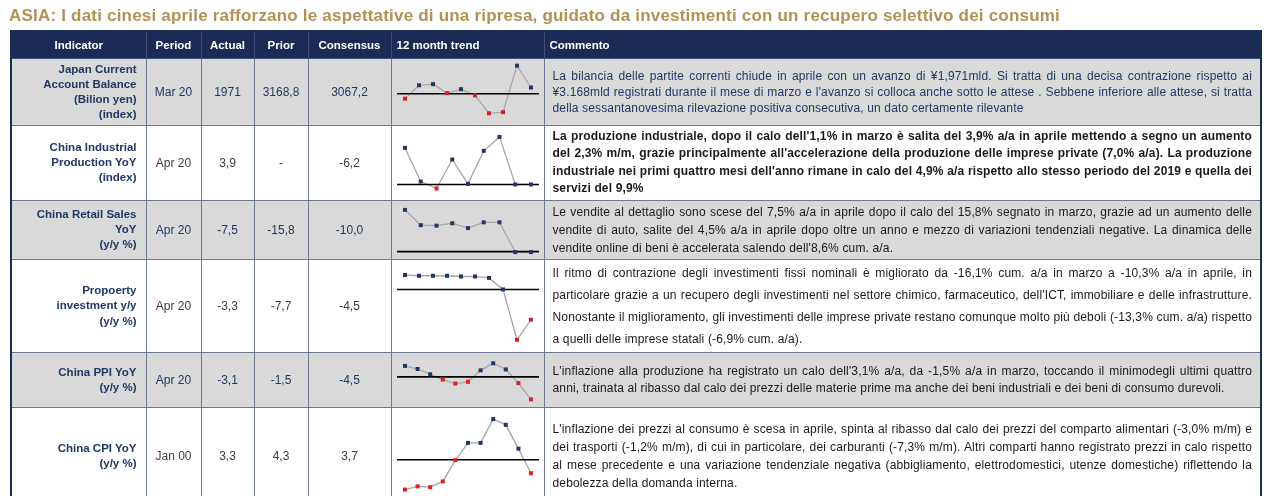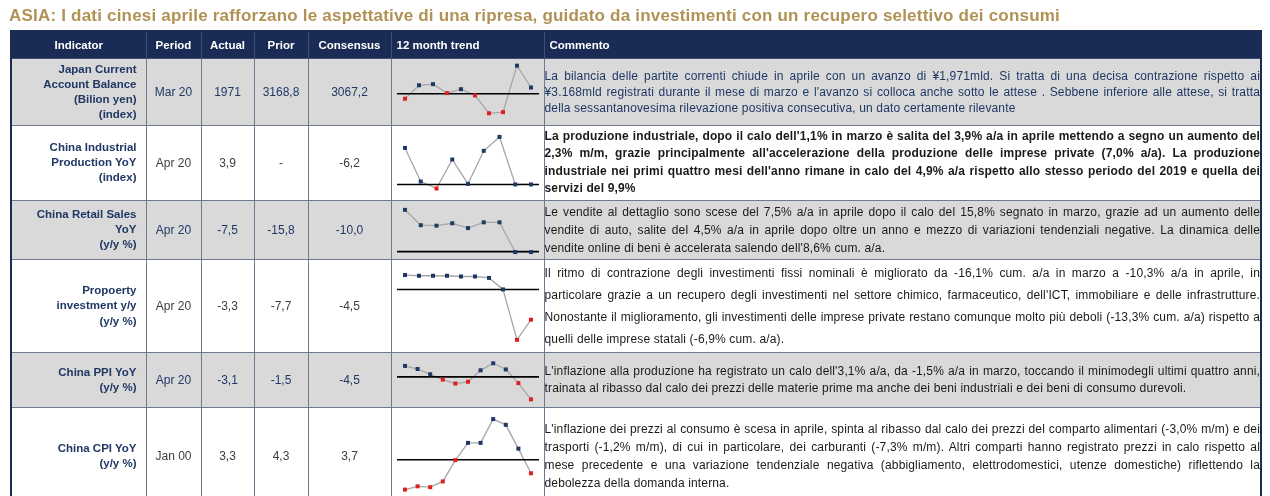--- a/index.html
+++ b/index.html
@@ -32,21 +32,21 @@
   tbody tr:nth-child(5){height:44px;}
   tbody tr:nth-child(6){height:97px;}
   td.ind{
     font-weight:bold;color:#1f3864;text-align:right;white-space:pre-line;
     font-size:11.5px;line-height:1.32;padding-right:9px;
   }
   td.val{text-align:center;}
   tbody tr:nth-child(odd) td.val{color:#1f3864;}
   tbody tr:nth-child(even) td.val{color:#3d3d3d;}
   td.comment{
-    text-align:justify;line-height:1.38;padding:2px 0;color:#1a1a1a;
+    text-align:justify;line-height:1.38;padding:2px 8px;color:#1a1a1a;
     letter-spacing:0.15px;
   }
   tbody tr:nth-child(1) td.comment{color:#1f3864;line-height:1.35;}
   tbody tr:nth-child(2) td.comment{line-height:1.45;font-weight:bold;}
   tbody tr:nth-child(3) td.comment{line-height:1.5;}
   tbody tr:nth-child(4) td.comment{line-height:1.85;}
   tbody tr:nth-child(5) td.comment{line-height:1.45;}
   tbody tr:nth-child(6) td.comment{line-height:1.5;}
   td.trend{text-align:center;padding:1px 2px;}
   td.trend svg{display:block;margin:0 auto;}

